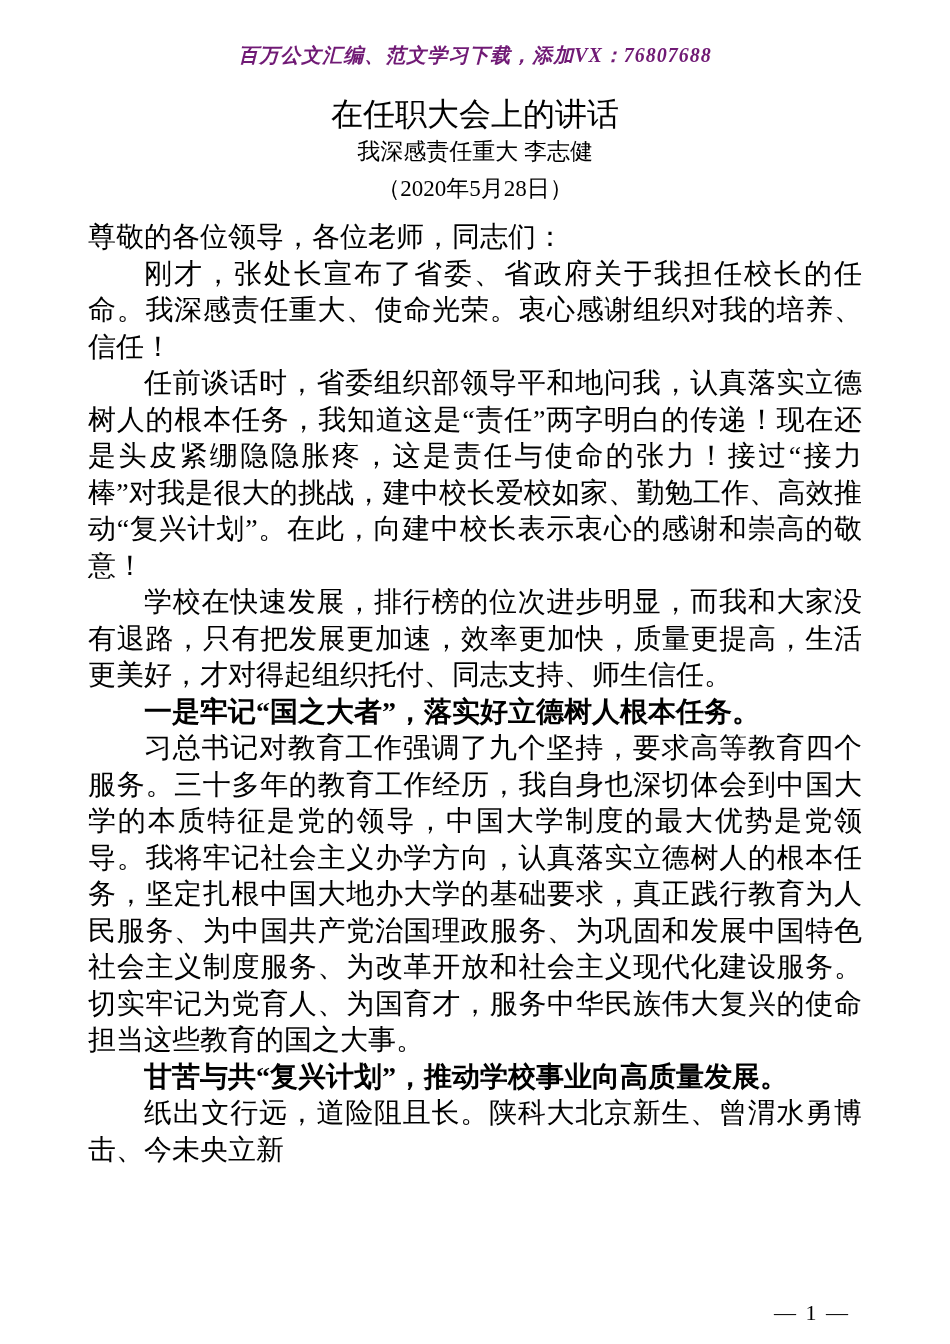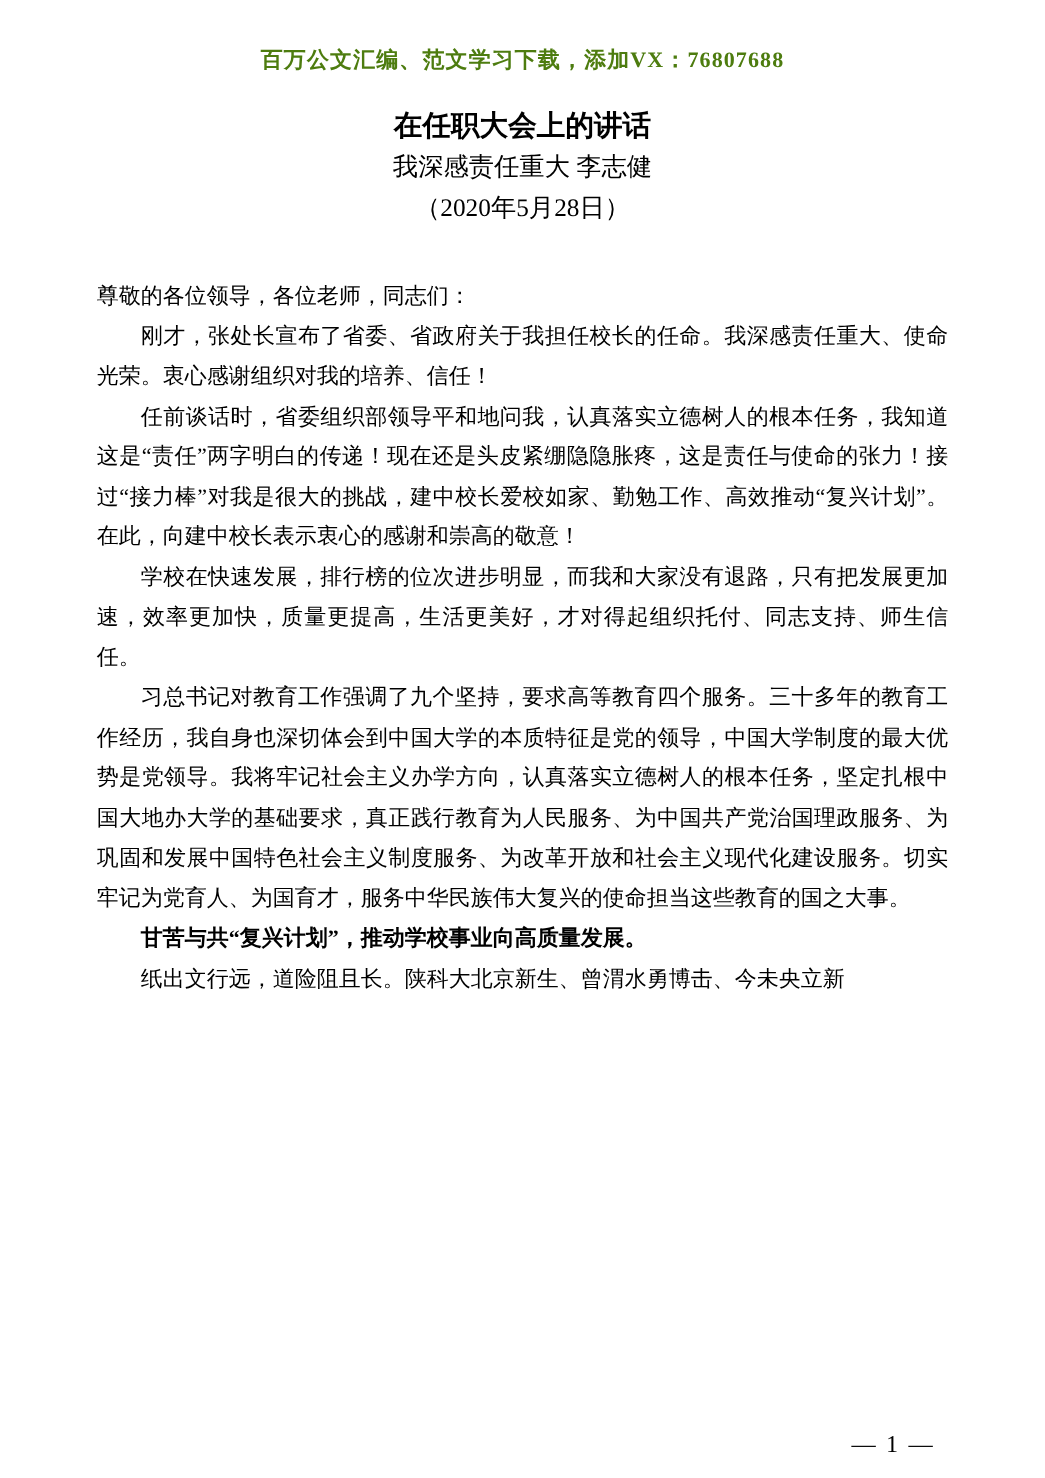--- a/index.html
+++ b/index.html
@@ -27,32 +27,32 @@
     color: #e60012;
     letter-spacing: 1px;
   }
   .title-block {
     margin-top: 28px;
     text-align: center;
     line-height: 37px;
   }
   .doc-title {
     margin: 0;
-    font-size: 26px;
-    font-weight: 700;
+    font-size: 32px;
+    font-weight: 400;
     line-height: 37px;
     text-align: center;
   }
   .doc-subtitle, .doc-date {
     font-size: 23px;
     line-height: 37px;
   }
   .doc-body {
-    margin-top: 44px;
-    font-size: 20px;
+    margin-top: 12px;
+    font-size: 28px;
     line-height: 36.5px;
   }
   .para {
     margin: 0;
     text-indent: 2em;
     text-align: justify;
     word-break: break-all;
   }
   .para.no-indent {
     text-indent: 0;
@@ -67,33 +67,34 @@
     font-size: 22px;
     letter-spacing: 2px;
     color: #000000;
   }
 </style>
 </head>
 <body>
 
 <div class="page">
 
-  <div class="watermark" style="color: #4d7c0f;">百万公文汇编、范文学习下载，添加VX：76807688</div>
+  <div class="watermark" style="color: #701a75; font-style: italic;">百万公文汇编、范文学习下载，添加VX：76807688</div>
 
   <div class="title-block">
     <h1 class="doc-title">在任职大会上的讲话</h1>
     <div class="doc-subtitle">我深感责任重大 李志健</div>
     <div class="doc-date">（2020年5月28日）</div>
   </div>
 
   <div class="doc-body">
       <p class="para no-indent">尊敬的各位领导，各位老师，同志们：</p>
       <p class="para">刚才，张处长宣布了省委、省政府关于我担任校长的任命。我深感责任重大、使命光荣。衷心感谢组织对我的培养、信任！</p>
       <p class="para">任前谈话时，省委组织部领导平和地问我，认真落实立德树人的根本任务，我知道这是“责任”两字明白的传递！现在还是头皮紧绷隐隐胀疼，这是责任与使命的张力！接过“接力棒”对我是很大的挑战，建中校长爱校如家、勤勉工作、高效推动“复兴计划”。在此，向建中校长表示衷心的感谢和崇高的敬意！</p>
       <p class="para">学校在快速发展，排行榜的位次进步明显，而我和大家没有退路，只有把发展更加速，效率更加快，质量更提高，生活更美好，才对得起组织托付、同志支持、师生信任。</p>
+      <p class="para bold">一是牢记“国之大者”，落实好立德树人根本任务。</p>
       <p class="para">习总书记对教育工作强调了九个坚持，要求高等教育四个服务。三十多年的教育工作经历，我自身也深切体会到中国大学的本质特征是党的领导，中国大学制度的最大优势是党领导。我将牢记社会主义办学方向，认真落实立德树人的根本任务，坚定扎根中国大地办大学的基础要求，真正践行教育为人民服务、为中国共产党治国理政服务、为巩固和发展中国特色社会主义制度服务、为改革开放和社会主义现代化建设服务。切实牢记为党育人、为国育才，服务中华民族伟大复兴的使命担当这些教育的国之大事。</p>
       <p class="para bold">甘苦与共“复兴计划”，推动学校事业向高质量发展。</p>
       <p class="para">纸出文行远，道险阻且长。陕科大北京新生、曾渭水勇博击、今未央立新</p>
     </div>
 
   <div class="page-number">— 1 —</div>
 
 </div>
 
 </body></html>

